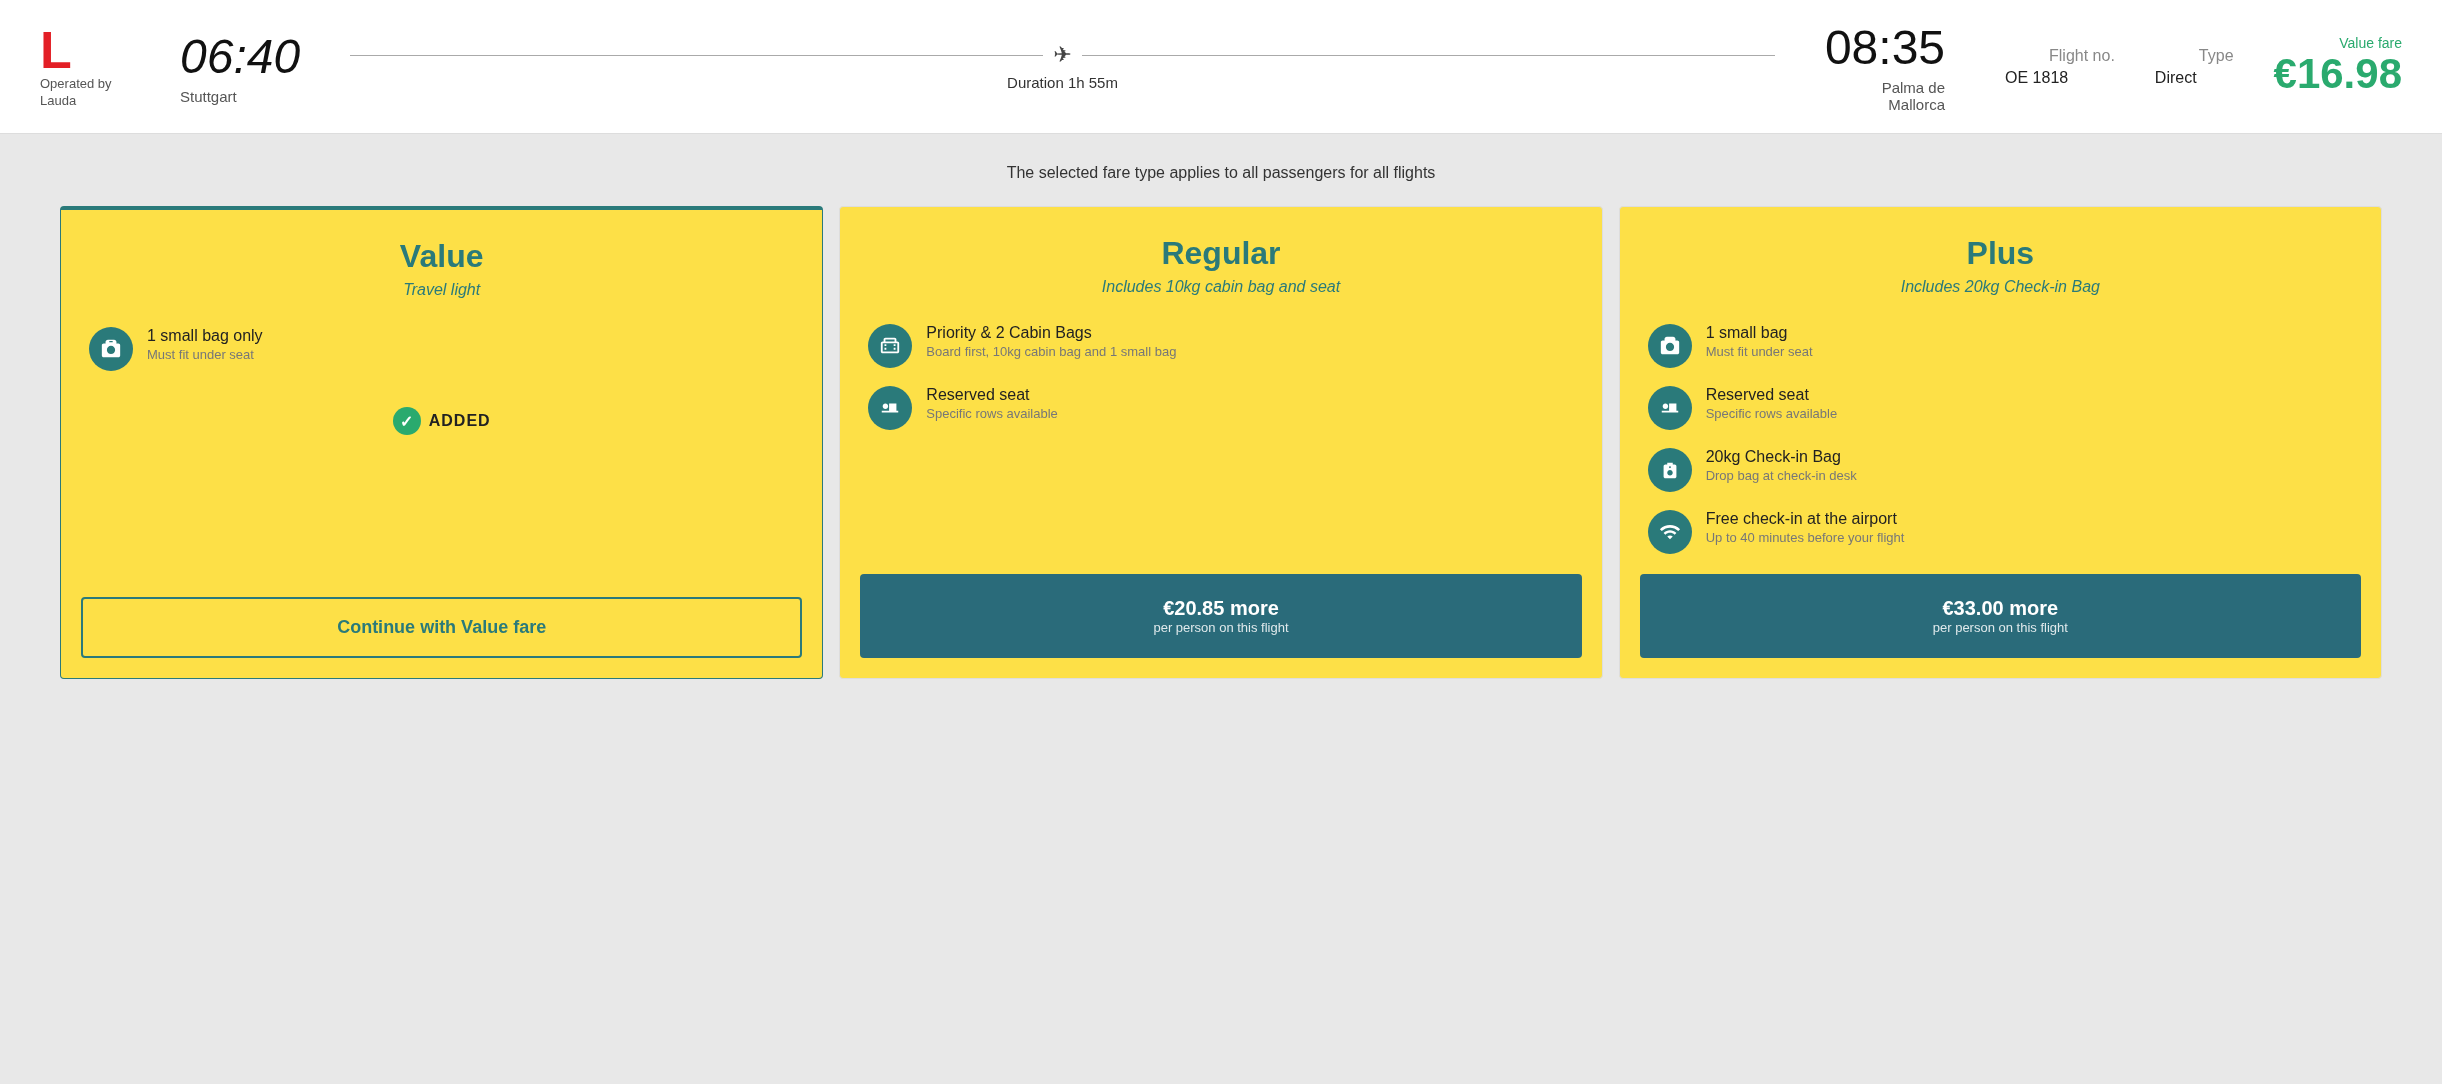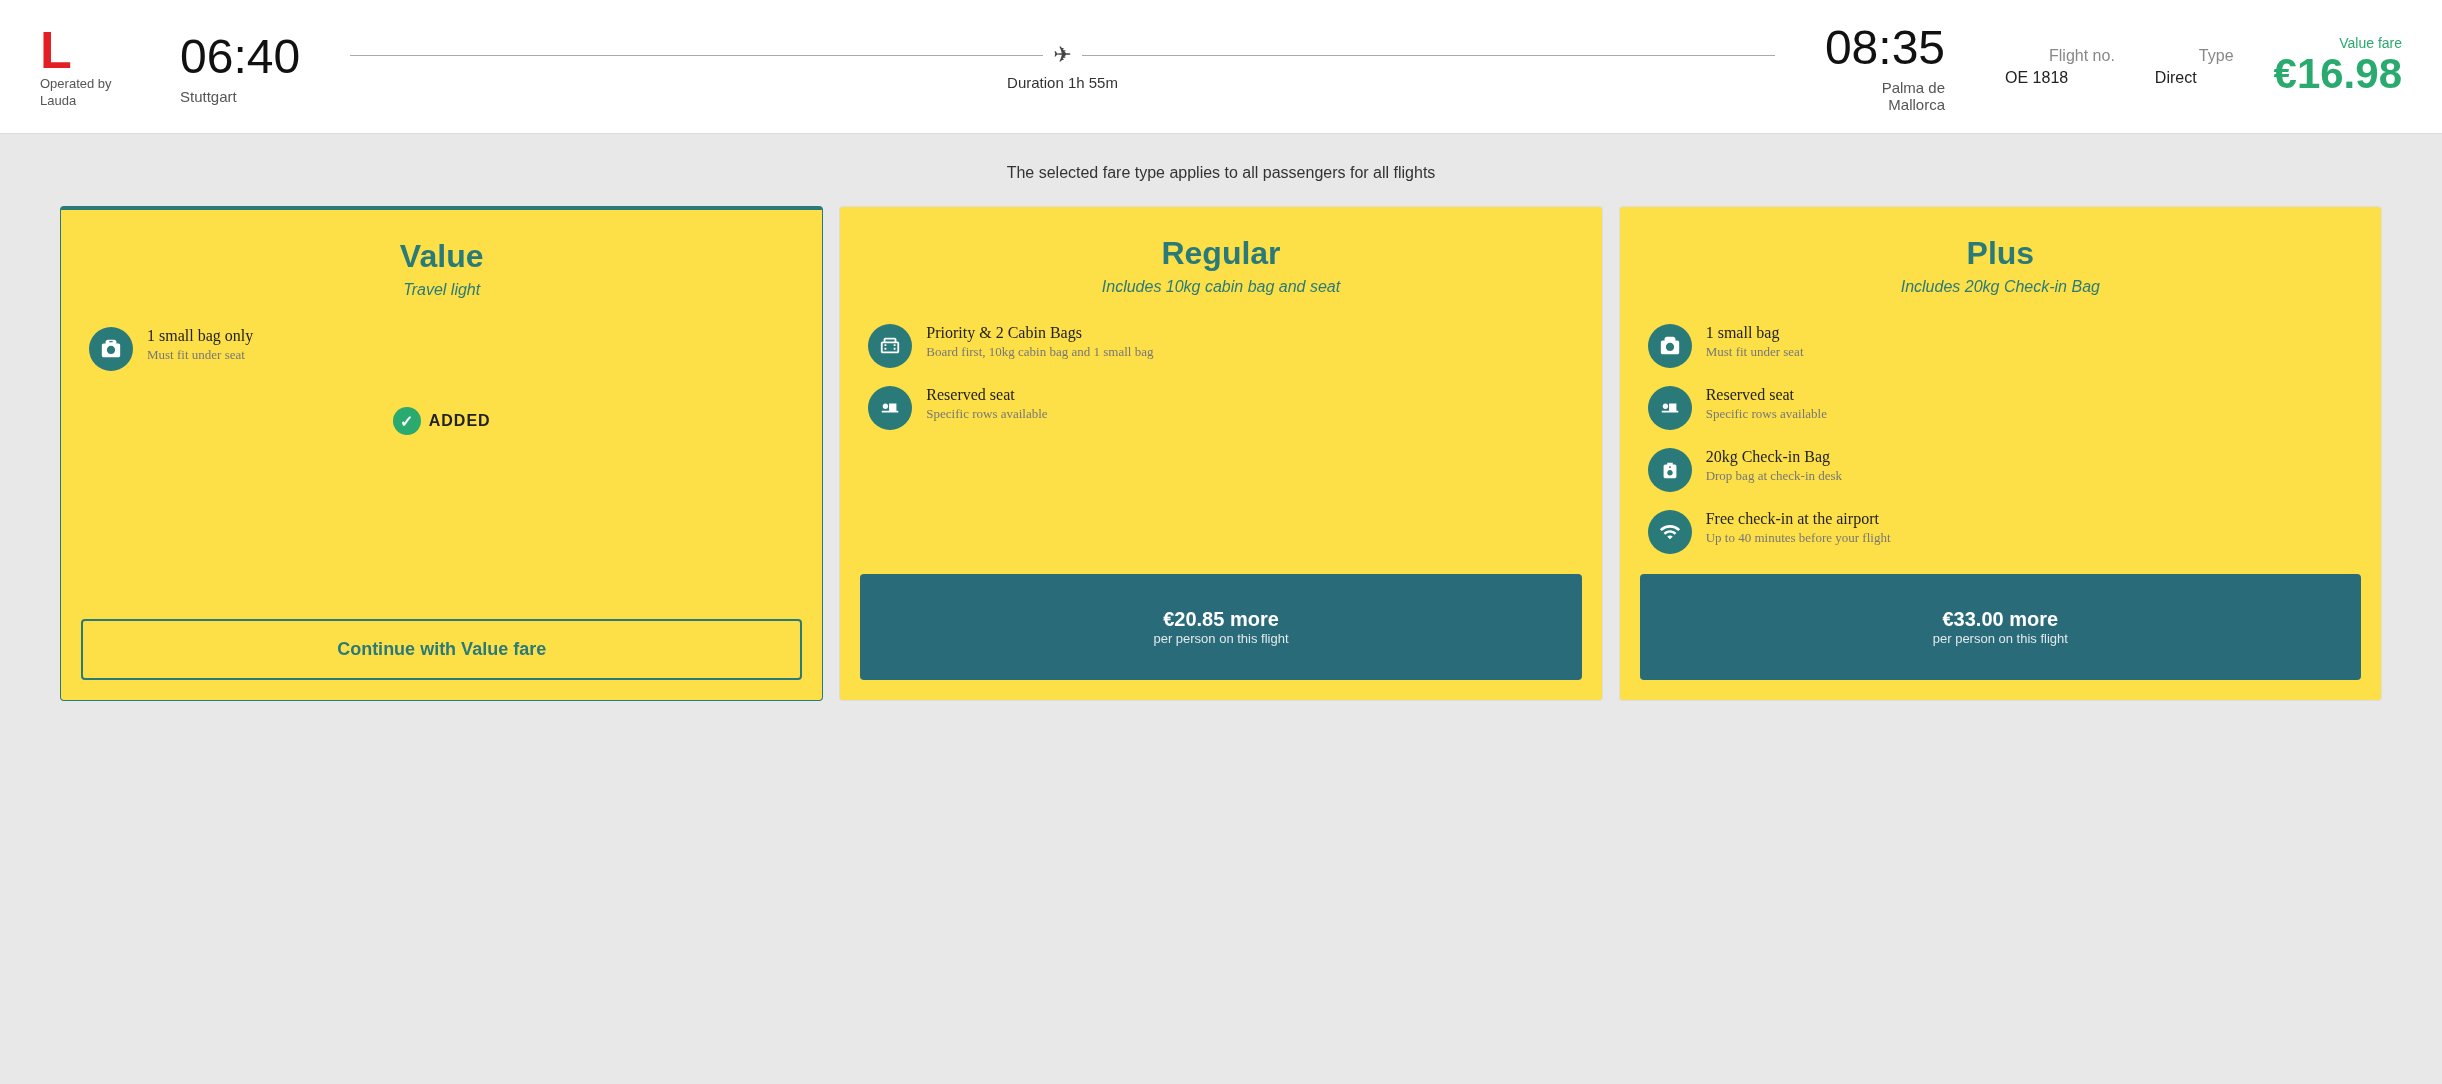--- a/index.html
+++ b/index.html
@@ -37,20 +37,21 @@
       font-size: 13px;
       color: #555;
       line-height: 1.3;
     }
 
     .departure-time {
       font-size: 48px;
       font-weight: 300;
       color: #111;
       min-width: 130px;
+      font-style: italic;
     }
 
     .departure-city {
       font-size: 15px;
       color: #555;
       margin-top: 4px;
     }
 
     .flight-route {
       flex: 1;
@@ -224,21 +225,20 @@
       justify-content: center;
       flex-shrink: 0;
       color: white;
       font-size: 20px;
     }
 
     .feature-text {
       display: flex;
       flex-direction: column;
       gap: 2px;
-      font-family: Liberation Serif, serif;
     }
 
     .feature-title {
       font-size: 16px;
       color: #222;
       font-weight: 500;
     }
 
     .feature-desc {
       font-size: 13px;
@@ -288,21 +288,21 @@
       color: #2a7a7a;
       font-size: 18px;
       font-weight: 600;
       border-radius: 4px;
       cursor: pointer;
       transition: background 0.2s;
     }
 
     .upgrade-btn {
       width: 100%;
-      padding: 33px;
+      padding: 22px;
       border: none;
       background: #2a6b7a;
       color: #fff;
       font-size: 20px;
       font-weight: bold;
       border-radius: 4px;
       cursor: pointer;
       text-align: center;
       line-height: 1.2;
     }

